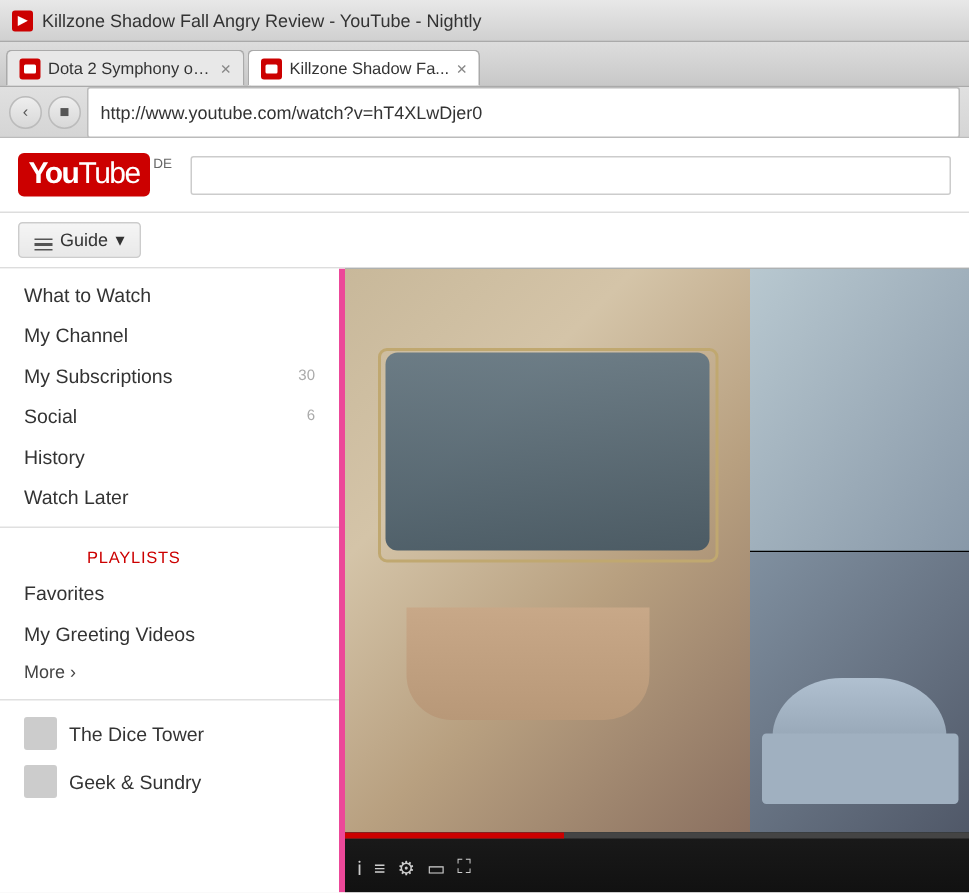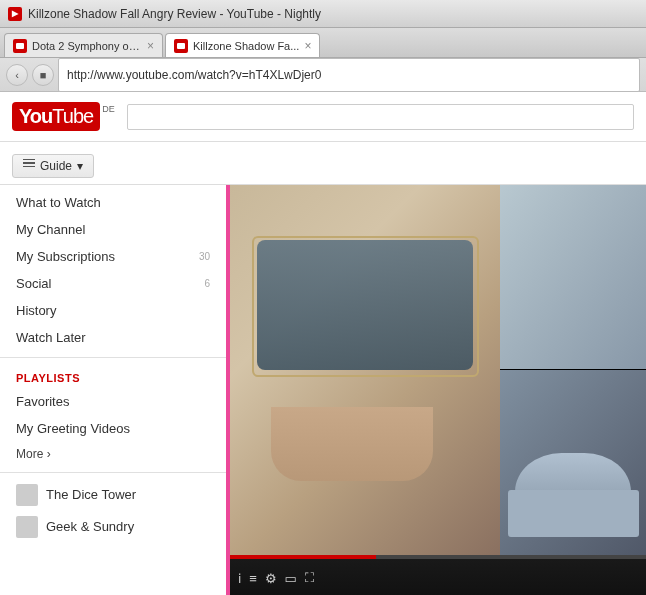--- a/index.html
+++ b/index.html
@@ -161,21 +161,21 @@
     }
 
     
     .guide-bar {
       background: white;
       padding: 6px 12px;
       border-bottom: 1px solid #ddd;
     }
     .guide-btn {
       display: inline-flex;
-      align-items: flex-start;
+      align-items: flex-end;
       gap: 5px;
       padding: 4px 10px;
       background: linear-gradient(to bottom, #f5f5f5, #e8e8e8);
       border: 1px solid #ccc;
       border-radius: 3px;
       cursor: pointer;
       font-size: 12px;
       color: #333;
     }
     .hamburger {
@@ -215,24 +215,25 @@
       font-size: 10px;
     }
     .sidebar-divider {
       border: none;
       border-top: 1px solid #e0e0e0;
       margin: 6px 0;
     }
     .sidebar-section-label {
       padding: 8px 16px 4px;
       font-size: 11px;
-      font-weight: bold;
+      font-weight: normal;
       color: #cc0000;
       letter-spacing: 0.5px;
       text-transform: uppercase;
+      margin-left: 42px;
     }
     .sidebar-channel {
       display: flex;
       align-items: center;
       gap: 8px;
       padding: 5px 16px;
       cursor: pointer;
       font-size: 13px;
       color: #333;
     }

